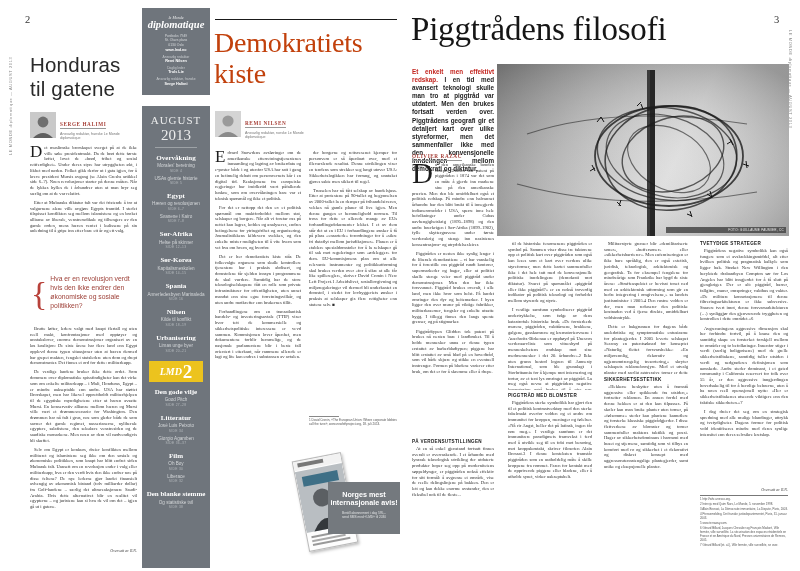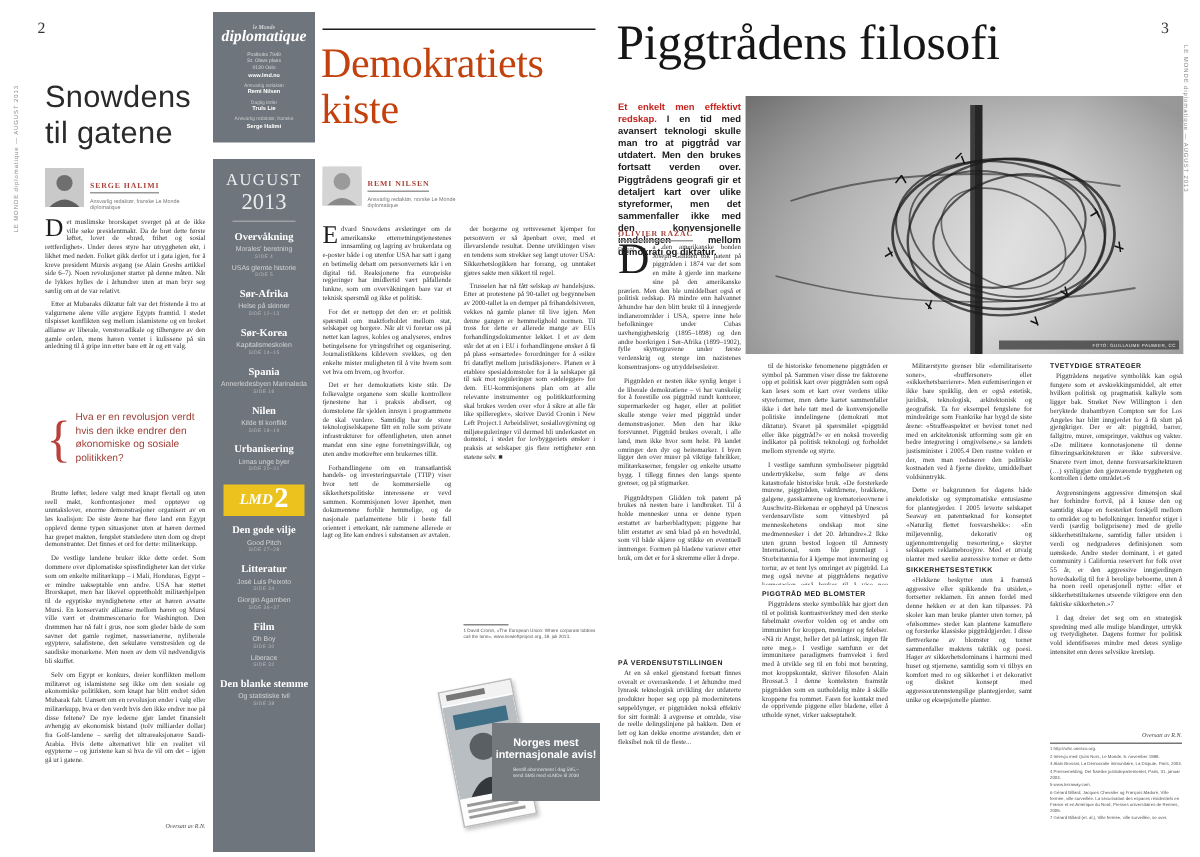--- a/index.html
+++ b/index.html
@@ -65,21 +65,21 @@
   .ad-head{font:bold 7.2px/8.4px "Liberation Sans",sans-serif;margin-top:9px;}
   .ad-sub{font:3.2px/4.2px "Liberation Sans",sans-serif;color:#dfe1e2;margin-top:3px;}
   .fn-small{font:3.1px/4px "Liberation Sans",sans-serif;color:#555;text-align:left;}
 </style>
 </head>
 <body>
 
 <div class="abs vtext" style="left:8px;top:55px;height:100px;">LE MONDE diplomatique — AUGUST 2013</div>
 <div class="abs pagenum" style="left:25px;top:14px;">2</div>
 
-<h1 class="abs headline-sans" style="left:30px;top:53px;width:110px;margin:0;">Snowdens til gatene</h1>
+<h1 class="abs headline-sans" style="left:30px;top:53px;width:110px;margin:0;">Honduras til gatene</h1>
 <div class="abs" style="left:30px;top:112px;width:107px;display:flex;">
   <div class="portrait">
     <svg width="26" height="26" viewBox="0 0 26 26">
       <rect width="26" height="26" fill="#c9c9c9"></rect>
       <circle cx="13" cy="10" r="5.4" fill="#6f6f6f"></circle>
       <path d="M3 26 q10 -10 20 0 Z" fill="#5e5e5e"></path>
     </svg>
   </div>
   <div style="margin-left:4px;">
     <div class="byline-name">Serge Halimi</div>
@@ -120,33 +120,38 @@
 <div class="abs graybox" style="left:142px;top:106px;width:68px;height:462px;">
   <div class="toc-month">AUGUST</div>
   <div><span class="toc-year">2013</span></div>
   <div>
       <div>
         <div class="toc-title">Overvåkning</div>
         <div class="toc-item">Morales' beretning<span class="toc-page">SIDE 4</span></div>
         <div class="toc-item">USAs glemte historie<span class="toc-page">SIDE 5</span></div>
       </div>
       <div>
+        <div class="toc-title">Egypt</div>
+        <div class="toc-item">Hæren og revolusjonen<span class="toc-page">SIDE 6–7</span></div>
+        <div class="toc-item">Svanene i Kairo<span class="toc-page">SIDE 7–8</span></div>
+      </div>
+      <div>
         <div class="toc-title">Sør-Afrika</div>
         <div class="toc-item">Helse på skinner<span class="toc-page">SIDE 12–13</span></div>
       </div>
       <div>
         <div class="toc-title">Sør-Korea</div>
         <div class="toc-item">Kapitalismeskolen<span class="toc-page">SIDE 14–15</span></div>
       </div>
       <div>
         <div class="toc-title">Spania</div>
         <div class="toc-item">Annerledesbyen Marinaleda<span class="toc-page">SIDE 16</span></div>
       </div>
       <div>
-        <div class="toc-title">Nilen</div>
+        <div class="toc-title">Nilsen</div>
         <div class="toc-item">Kilde til konflikt<span class="toc-page">SIDE 18–19</span></div>
       </div>
       <div>
         <div class="toc-title">Urbanisering</div>
         <div class="toc-item">Limas unge byer<span class="toc-page">SIDE 20–21</span></div>
       </div>
     </div>
   <div class="lmd2">
     <span class="lmd2-l">LMD</span>
       <span class="lmd2-n">2</span>

